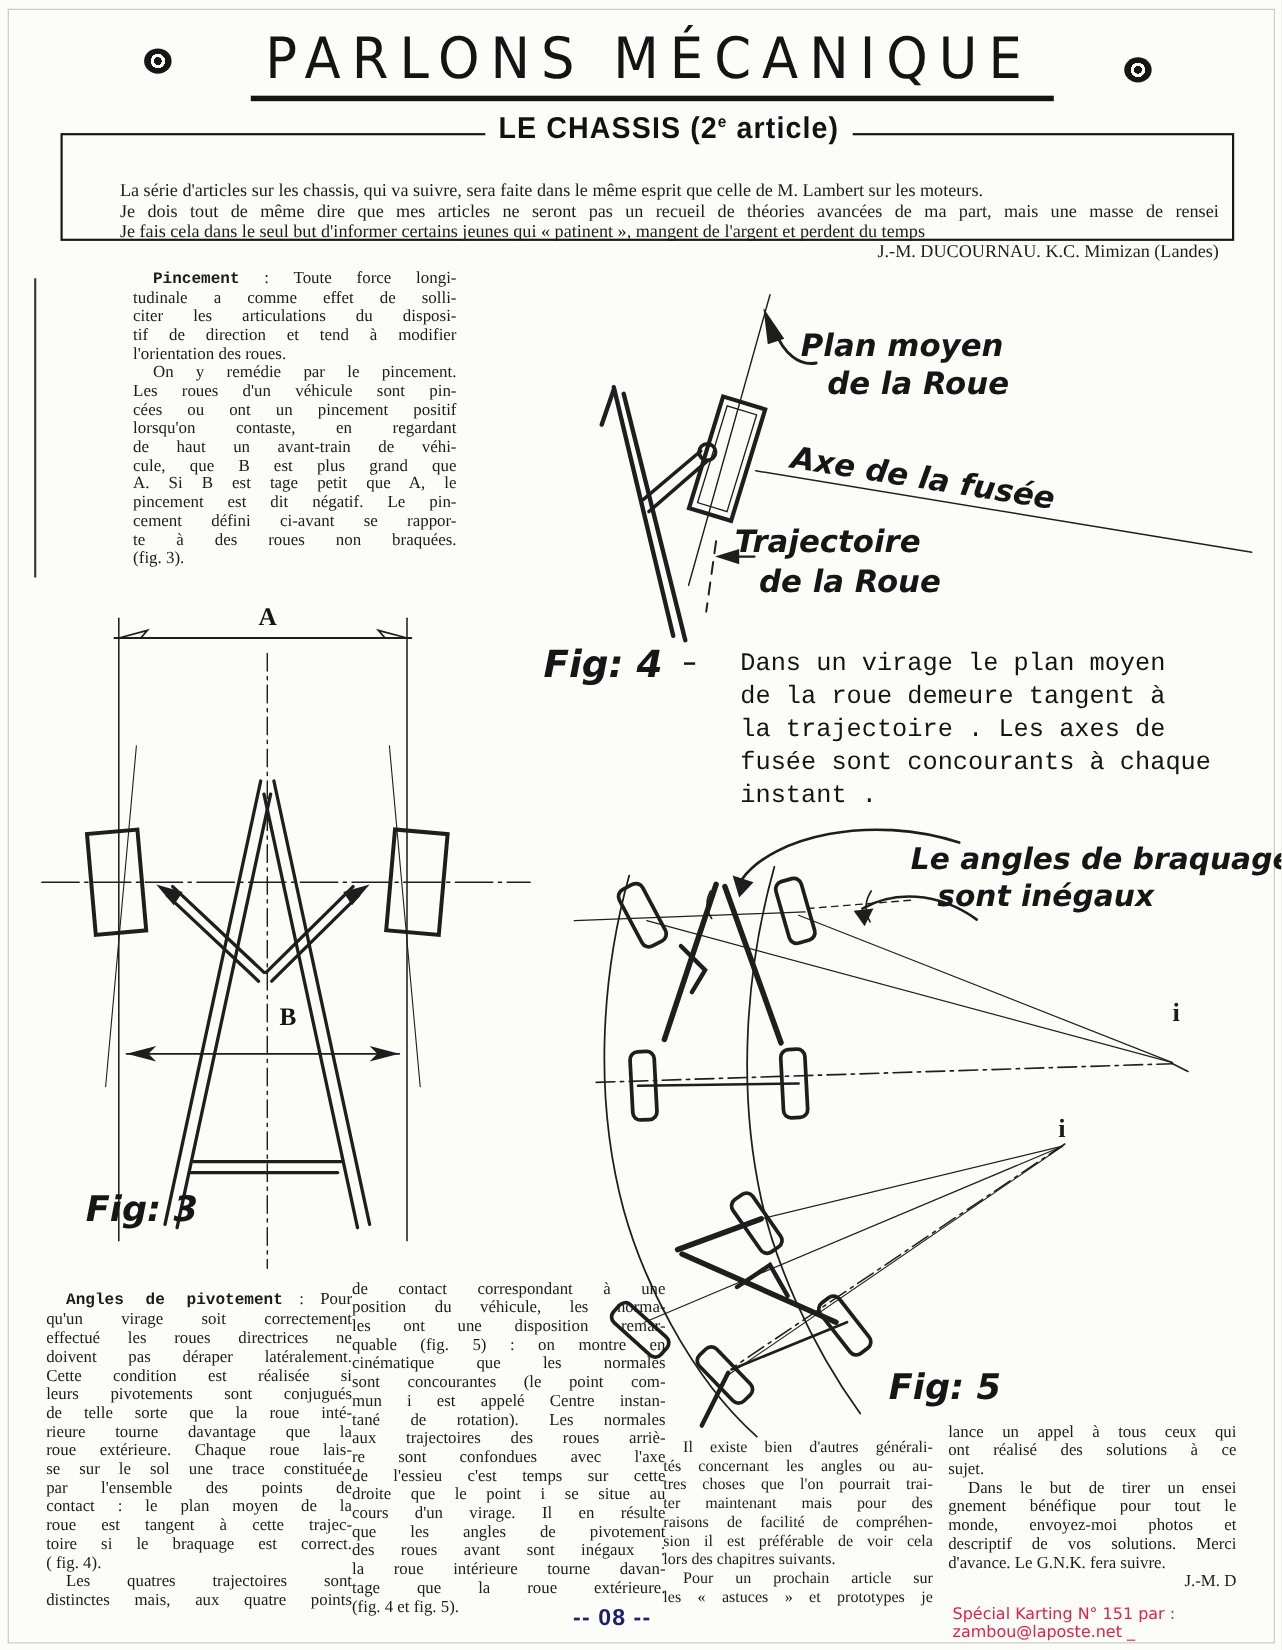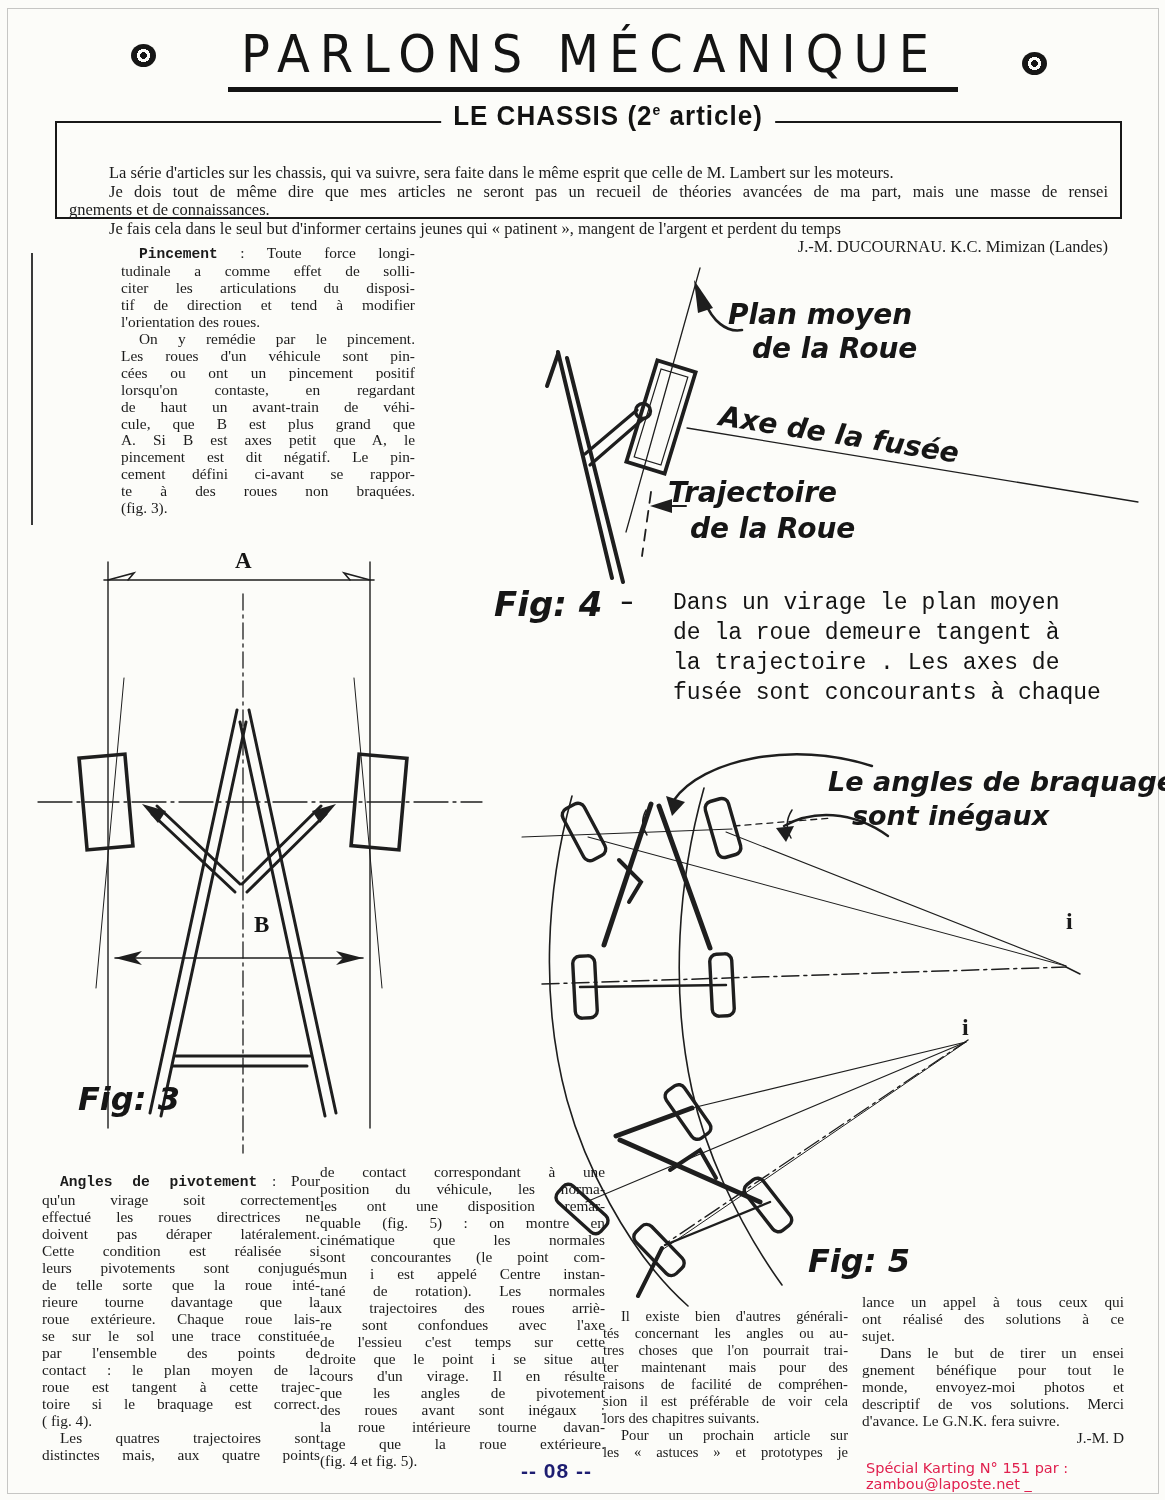--- a/index.html
+++ b/index.html
@@ -49,21 +49,20 @@
   <span class="abs bullet" style="left:131px; top:44px; width:25px; height:23px;"></span>
   <span class="abs bullet" style="left:1022px; top:52px; width:25px; height:23px;"></span>
   <div class="abs masthead" style="left:590px; top:26px;">PARLONS MÉCANIQUE</div>
   <div class="abs rule" style="left:228px; top:87px; width:730px; height:5px;"></div>
 
   <div class="abs introbox" style="left:55px; top:121px; width:1063px; height:94px;">
     <div class="abs intro-text" style="left:12px; right:12px; top:5px;margin-top:36px;">
       <div>
           <div class="ln ind end">La série d'articles sur les chassis, qui va suivre, sera faite dans le même esprit que celle de M. Lambert sur les moteurs.</div>
           <div class="ln ind">Je dois tout de même dire que mes articles ne seront pas un recueil de théories avancées de ma part, mais une masse de rensei</div>
-          <div class="ln end">gnements et de connaissances.</div>
           <div class="ln ind end">Je fais cela dans le seul but d'informer certains jeunes qui « patinent », mangent de l'argent et perdent du temps</div>
           <div class="ln right">J.-M. DUCOURNAU. K.C. Mimizan (Landes)</div>
         </div>
     </div>
   </div>
   <div class="abs banner" style="left:608px; top:101px;"><span>LE CHASSIS (2</span><sup>e</sup><span> article)</span></div>
 
   <div class="abs" style="left:31px; top:253px; width:2px; height:272px; background:#3a3a3a;"></div>
 
   <div class="abs pinc" style="left:121px; top:245px; width:294px;">
@@ -72,21 +71,21 @@
         <div class="ln">tudinale a comme effet de solli-</div>
         <div class="ln">citer les articulations du disposi-</div>
         <div class="ln">tif de direction et tend à modifier</div>
         <div class="ln end">l'orientation des roues.</div>
         <div class="ln ind">On y remédie par le pincement.</div>
         <div class="ln">Les roues d'un véhicule sont pin-</div>
         <div class="ln">cées ou ont un pincement positif</div>
         <div class="ln">lorsqu'on contaste, en regardant</div>
         <div class="ln">de haut un avant-train de véhi-</div>
         <div class="ln">cule, que B est plus grand que</div>
-        <div class="ln">A. Si B est axes petit que A, le</div>
+        <div class="ln">A. Si B est tage petit que A, le</div>
         <div class="ln">pincement est dit négatif. Le pin-</div>
         <div class="ln">cement défini ci-avant se rappor-</div>
         <div class="ln">te à des roues non braquées.</div>
         <div class="ln end">(fig. 3).</div>
       </div>
   </div>
 
   <svg class="abs" style="left:30px; top:528px;" width="460" height="640" viewBox="0 0 460 640">
     <g stroke="#1e1e1e" fill="none" stroke-linecap="round">
 
@@ -176,20 +175,21 @@
   <div class="abs hand" style="left:690px; top:512px; font-size:28px;">de la Roue</div>
 
   <div class="abs hand" style="left:494px; top:584px; font-size:34px;">Fig: 4</div>
   <div class="abs typed" style="left:620px; top:588px; font-weight:700;">–</div>
   <div class="abs typed" style="left:673px; top:588px;">
     <div>
         <div>Dans un virage le plan moyen</div>
         <div>de la roue demeure tangent à</div>
         <div>la trajectoire . Les axes de</div>
         <div>fusée sont concourants à chaque</div>
+        <div>instant .</div>
       </div>
   </div>
 
   <svg class="abs" style="left:520px; top:740px;" width="645" height="570" viewBox="0 0 645 570">
     <g stroke="#1e1e1e" fill="none" stroke-linecap="round">
 
       <path d="M52,56 C26,150 20,260 47,360 C63,418 105,510 168,566" stroke-width="1.6"></path>
       <path d="M184,48 C158,140 150,250 172,350 C184,405 215,480 262,545" stroke-width="1.6"></path>
 
       <g>

